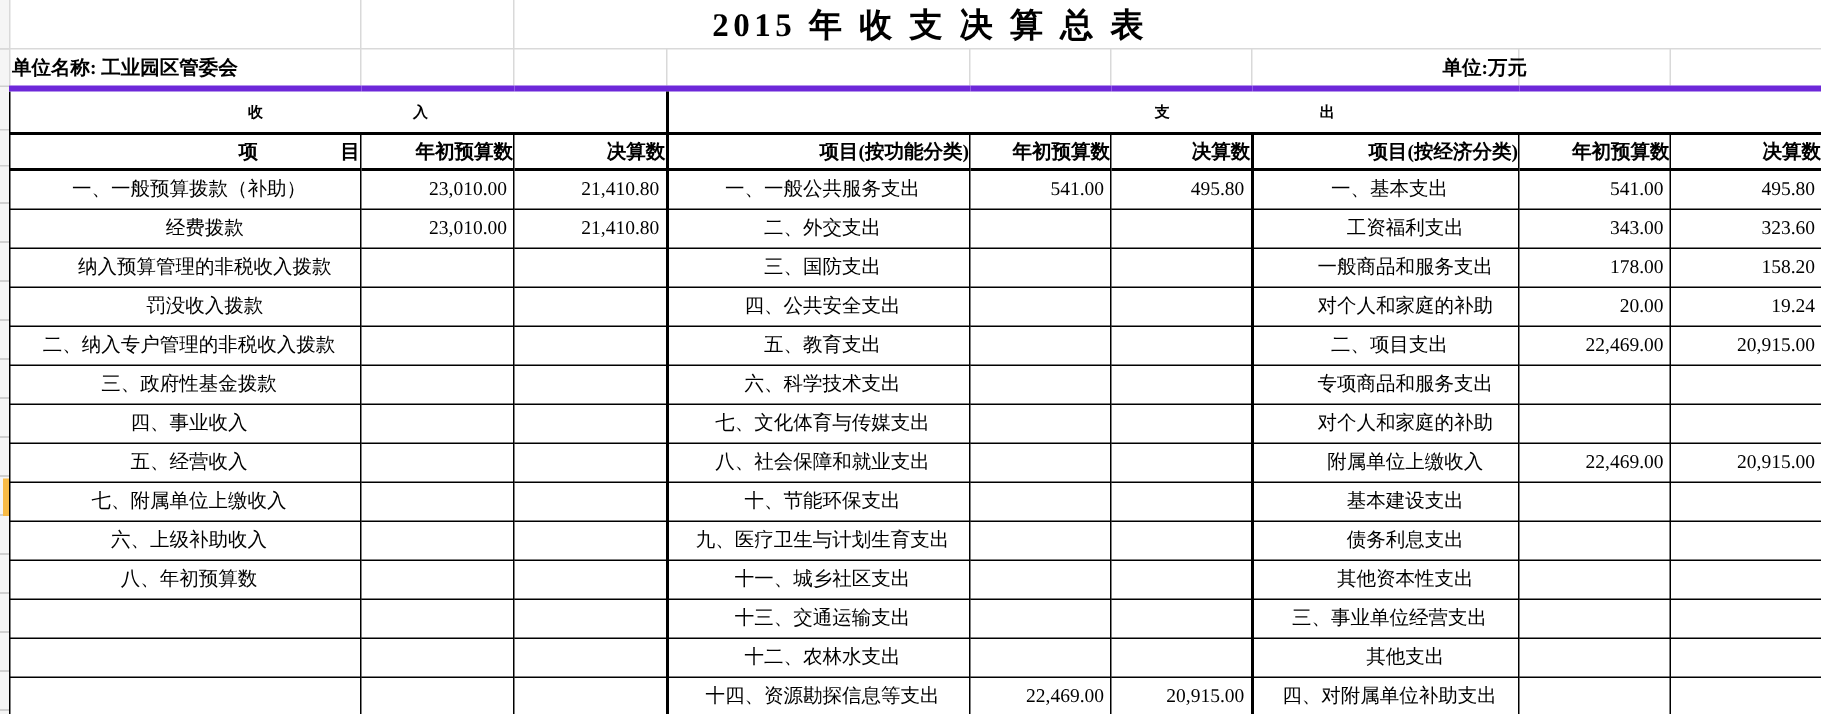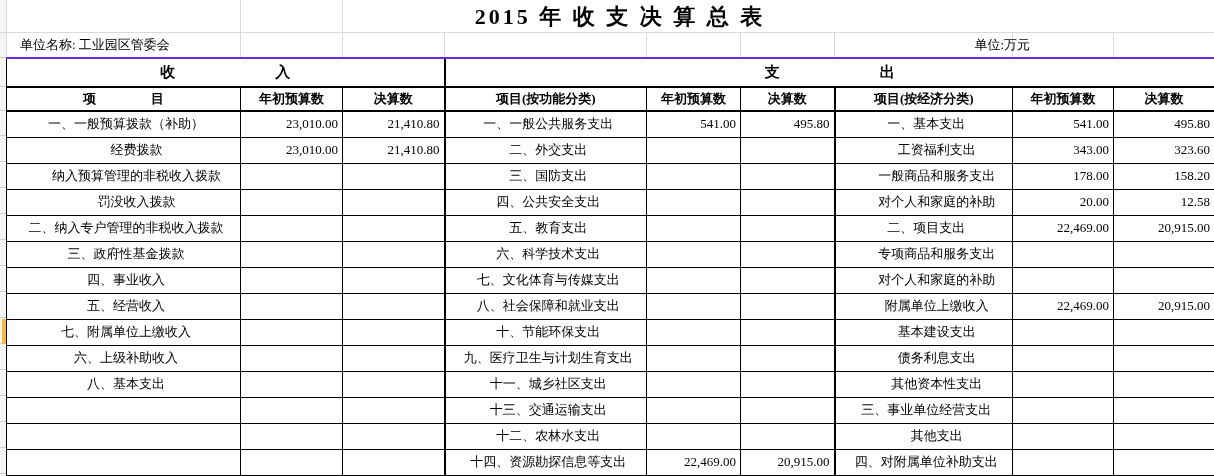--- a/index.html
+++ b/index.html
@@ -12,29 +12,29 @@
   .strip-grid{position:absolute;left:0;top:110px;width:6px;height:366px;
     background:repeating-linear-gradient(to bottom,transparent 0 25px,#cfcfcf 25px 26px);}
   .strip-line{position:absolute;left:0;width:6px;height:1px;background:#cfcfcf;}
   .row-marker{position:absolute;left:2px;top:319px;width:4px;height:25px;background:#F7BA45;}
   
   .gl-v{position:absolute;width:1px;background:#d9d9d9;}
   .gl-h{position:absolute;height:1px;background:#d9d9d9;}
   
   .title{position:absolute;left:0;top:0;width:1214px;height:32px;line-height:34px;
     text-align:center;font-size:22px;font-weight:bold;letter-spacing:3px;white-space:nowrap;padding-left:13px;}
-  .unitrow{position:absolute;left:12px;top:32px;width:1022px;height:25px;font-size:13px;line-height:25px;}
+  .unitrow{position:absolute;left:0;top:32px;width:1022px;height:25px;font-size:13px;line-height:25px;font-weight:bold;}
   .unit-name{position:absolute;left:8px;top:0;white-space:nowrap;}
   .unit{position:absolute;right:4px;top:0;white-space:nowrap;}
   
   table{position:absolute;left:6px;top:57px;width:1208px;border-collapse:collapse;table-layout:fixed;}
   td,th{border:1px solid #000;padding:0;overflow:hidden;white-space:nowrap;font-size:13px;vertical-align:middle;}
-  tr.sec th{height:27px;font-size:15px;font-weight:bold;text-align:center;
-    border-top:2px solid #6d28d9;border-bottom:2px solid #000;}
-  tr.colh th{height:22px;font-size:13px;font-weight:bold;text-align:center;border-bottom:2px solid #000;}
+  tr.sec th{height:27px;font-size:10px;font-weight:bold;text-align:center;
+    border-top:4px solid #6d28d9;border-bottom:2px solid #000;}
+  tr.colh th{height:22px;font-size:13px;font-weight:bold;text-align:right;border-bottom:2px solid #000;}
   tbody tr{height:26px;}
   td.lbl{text-align:center;padding-left:5px;}
   td.lbl.ind{padding-left:26px;margin-left:24px;}
   td.num{text-align:right;padding-right:4px;}
   .thickL{border-left:2px solid #000;}
   .hgap{display:inline-block;height:1px;vertical-align:middle;}
   .g100{width:100px;}
   .g55{width:55px;}
 </style>
 </head>
@@ -130,21 +130,21 @@
       </tr>
       <tr>
         <td class="lbl ind">罚没收入拨款</td>
         <td class="num"></td>
         <td class="num"></td>
         <td class="lbl thickL">四、公共安全支出</td>
         <td class="num"></td>
         <td class="num"></td>
         <td class="lbl ind thickL">对个人和家庭的补助</td>
         <td class="num">20.00</td>
-        <td class="num">12.58</td>
+        <td class="num">19.24</td>
       </tr>
       <tr>
         <td class="lbl">二、纳入专户管理的非税收入拨款</td>
         <td class="num"></td>
         <td class="num"></td>
         <td class="lbl thickL">五、教育支出</td>
         <td class="num"></td>
         <td class="num"></td>
         <td class="lbl thickL">二、项目支出</td>
         <td class="num">22,469.00</td>
@@ -199,21 +199,21 @@
         <td class="num"></td>
         <td class="num"></td>
         <td class="lbl thickL">九、医疗卫生与计划生育支出</td>
         <td class="num"></td>
         <td class="num"></td>
         <td class="lbl ind thickL">债务利息支出</td>
         <td class="num"></td>
         <td class="num"></td>
       </tr>
       <tr>
-        <td class="lbl">八、基本支出</td>
+        <td class="lbl">八、年初预算数</td>
         <td class="num"></td>
         <td class="num"></td>
         <td class="lbl thickL">十一、城乡社区支出</td>
         <td class="num"></td>
         <td class="num"></td>
         <td class="lbl ind thickL">其他资本性支出</td>
         <td class="num"></td>
         <td class="num"></td>
       </tr>
       <tr>

